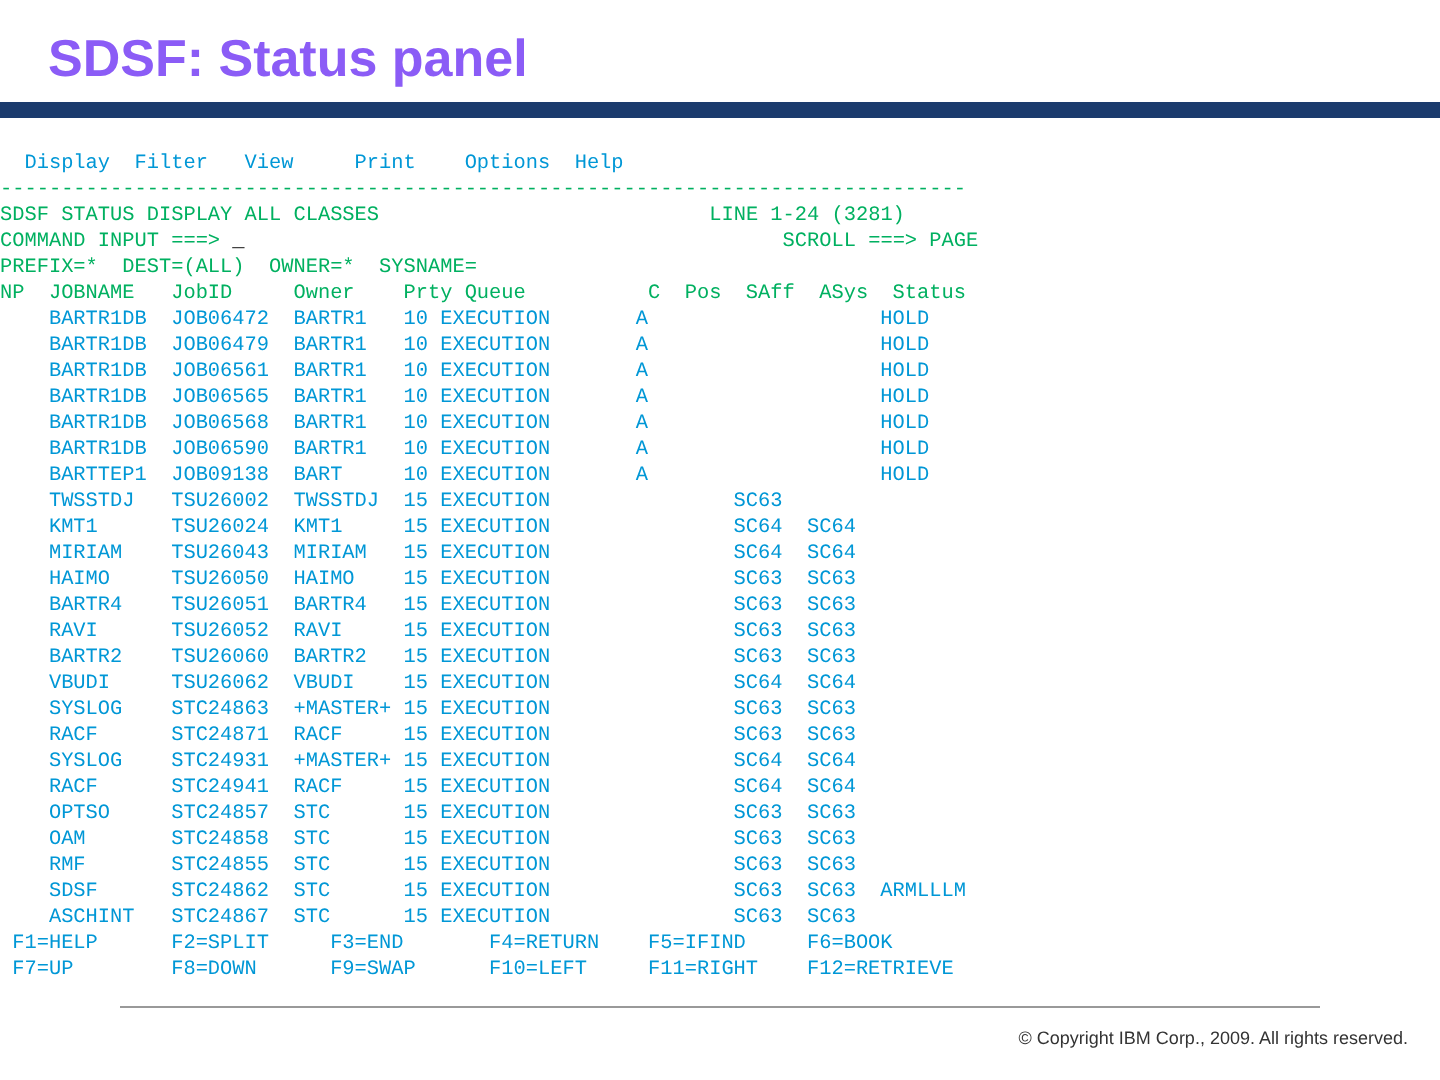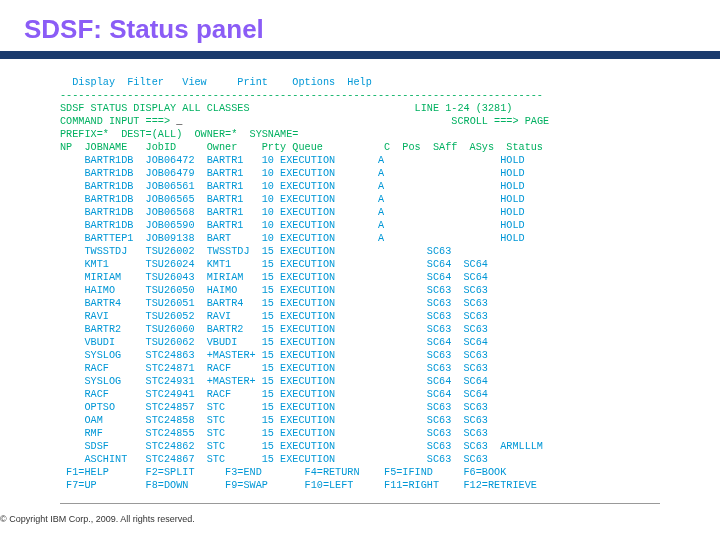--- a/index.html
+++ b/index.html
@@ -20,31 +20,30 @@
   .blue-bar {
     height: 8px;
     background: #1b3b6d;
     margin: 0 0 4px 0;
   }
   .terminal {
     font-family: "Courier New", monospace;
     font-size: 10.2px;
     line-height: 13px;
     white-space: pre;
-    padding-left: 60px;
     color: #0097d6;
     letter-spacing: 0px;
   }
   .row-green { color: #00b060; }
   .row-blue { color: #0097d6; }
   .footer {
     position: absolute;
     bottom: 16px;
     width: 704px;
-    text-align: left;
+    text-align: right;
     font-size: 9px;
     color: #333;
   }
   .footer-line {
     position: absolute;
     bottom: 36px;
     left: 60px;
     right: 60px;
     border-top: 1px solid #999;
   }

